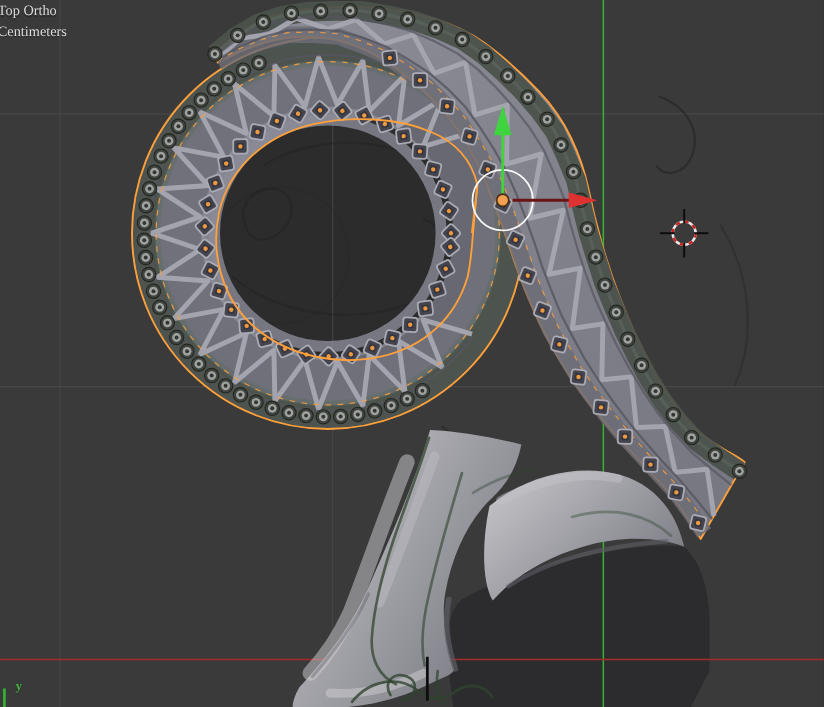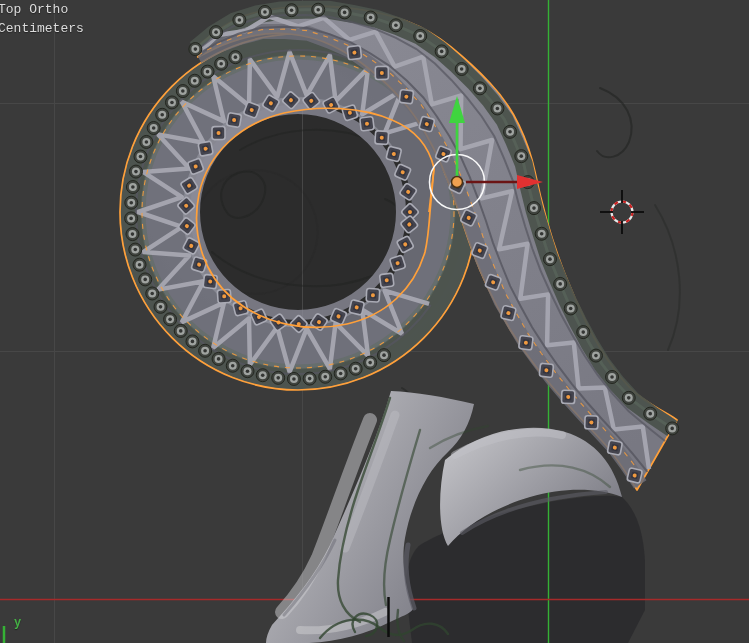--- a/index.html
+++ b/index.html
@@ -1,20 +1,20 @@
 <!DOCTYPE html>
 <html><head>
 <meta charset="utf-8">
 <style>
   html,body{margin:0;padding:0;background:#222;}
   #viewport{
     position:relative;
     width:749px;height:643px;
     overflow:hidden;
-    font-family:Liberation Mono, monospace;
+    font-family:Liberation Serif, serif;
   }
   #scene{position:absolute;left:0;top:0;}
   .hud{
     position:absolute;
     font-size:13px;
     line-height:15px;
     color:#dcdcdc;
     text-shadow:0 1px 1px rgba(0,0,0,.4);
     white-space:nowrap;
     pointer-events:none;

